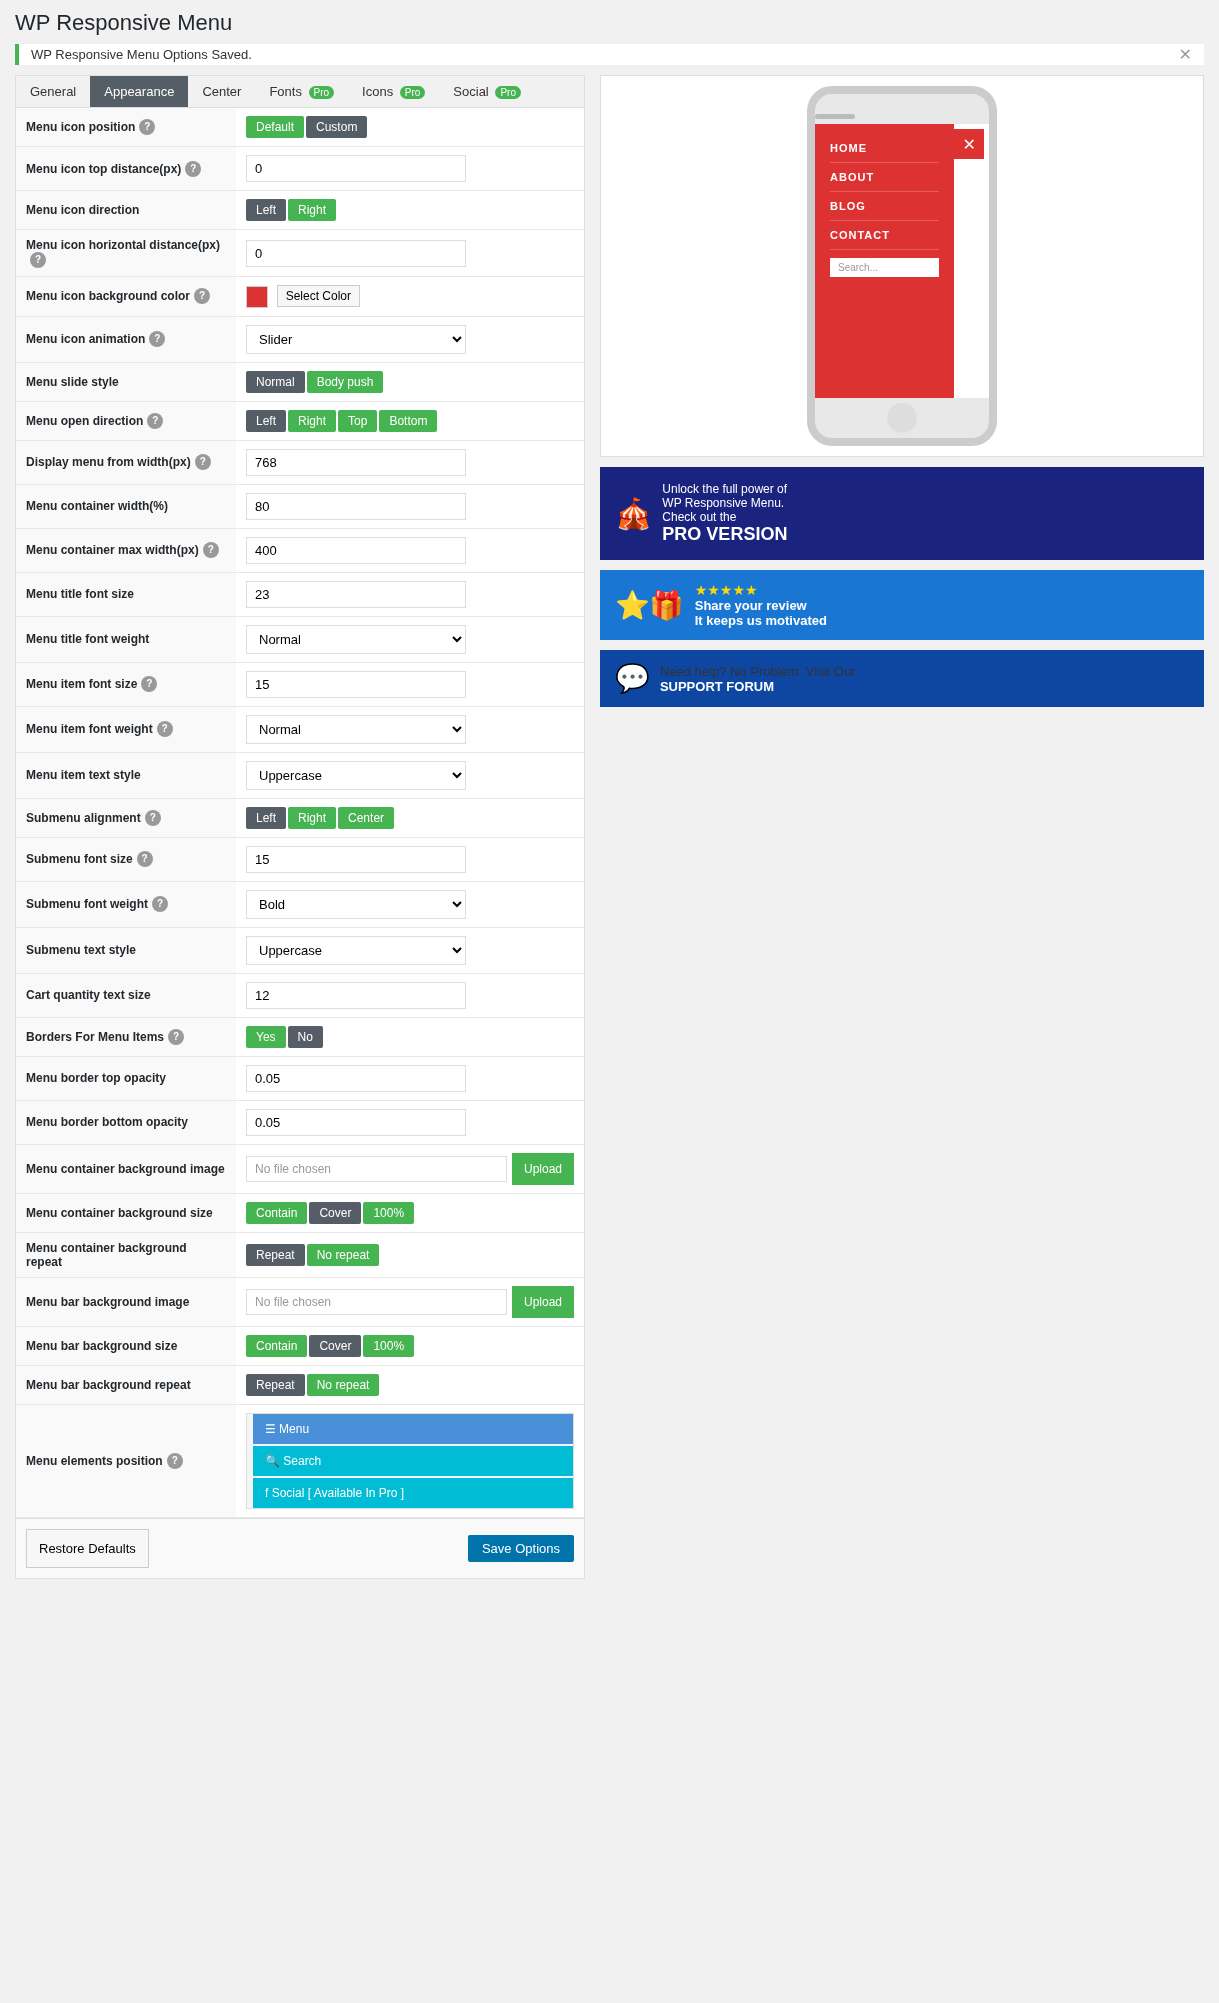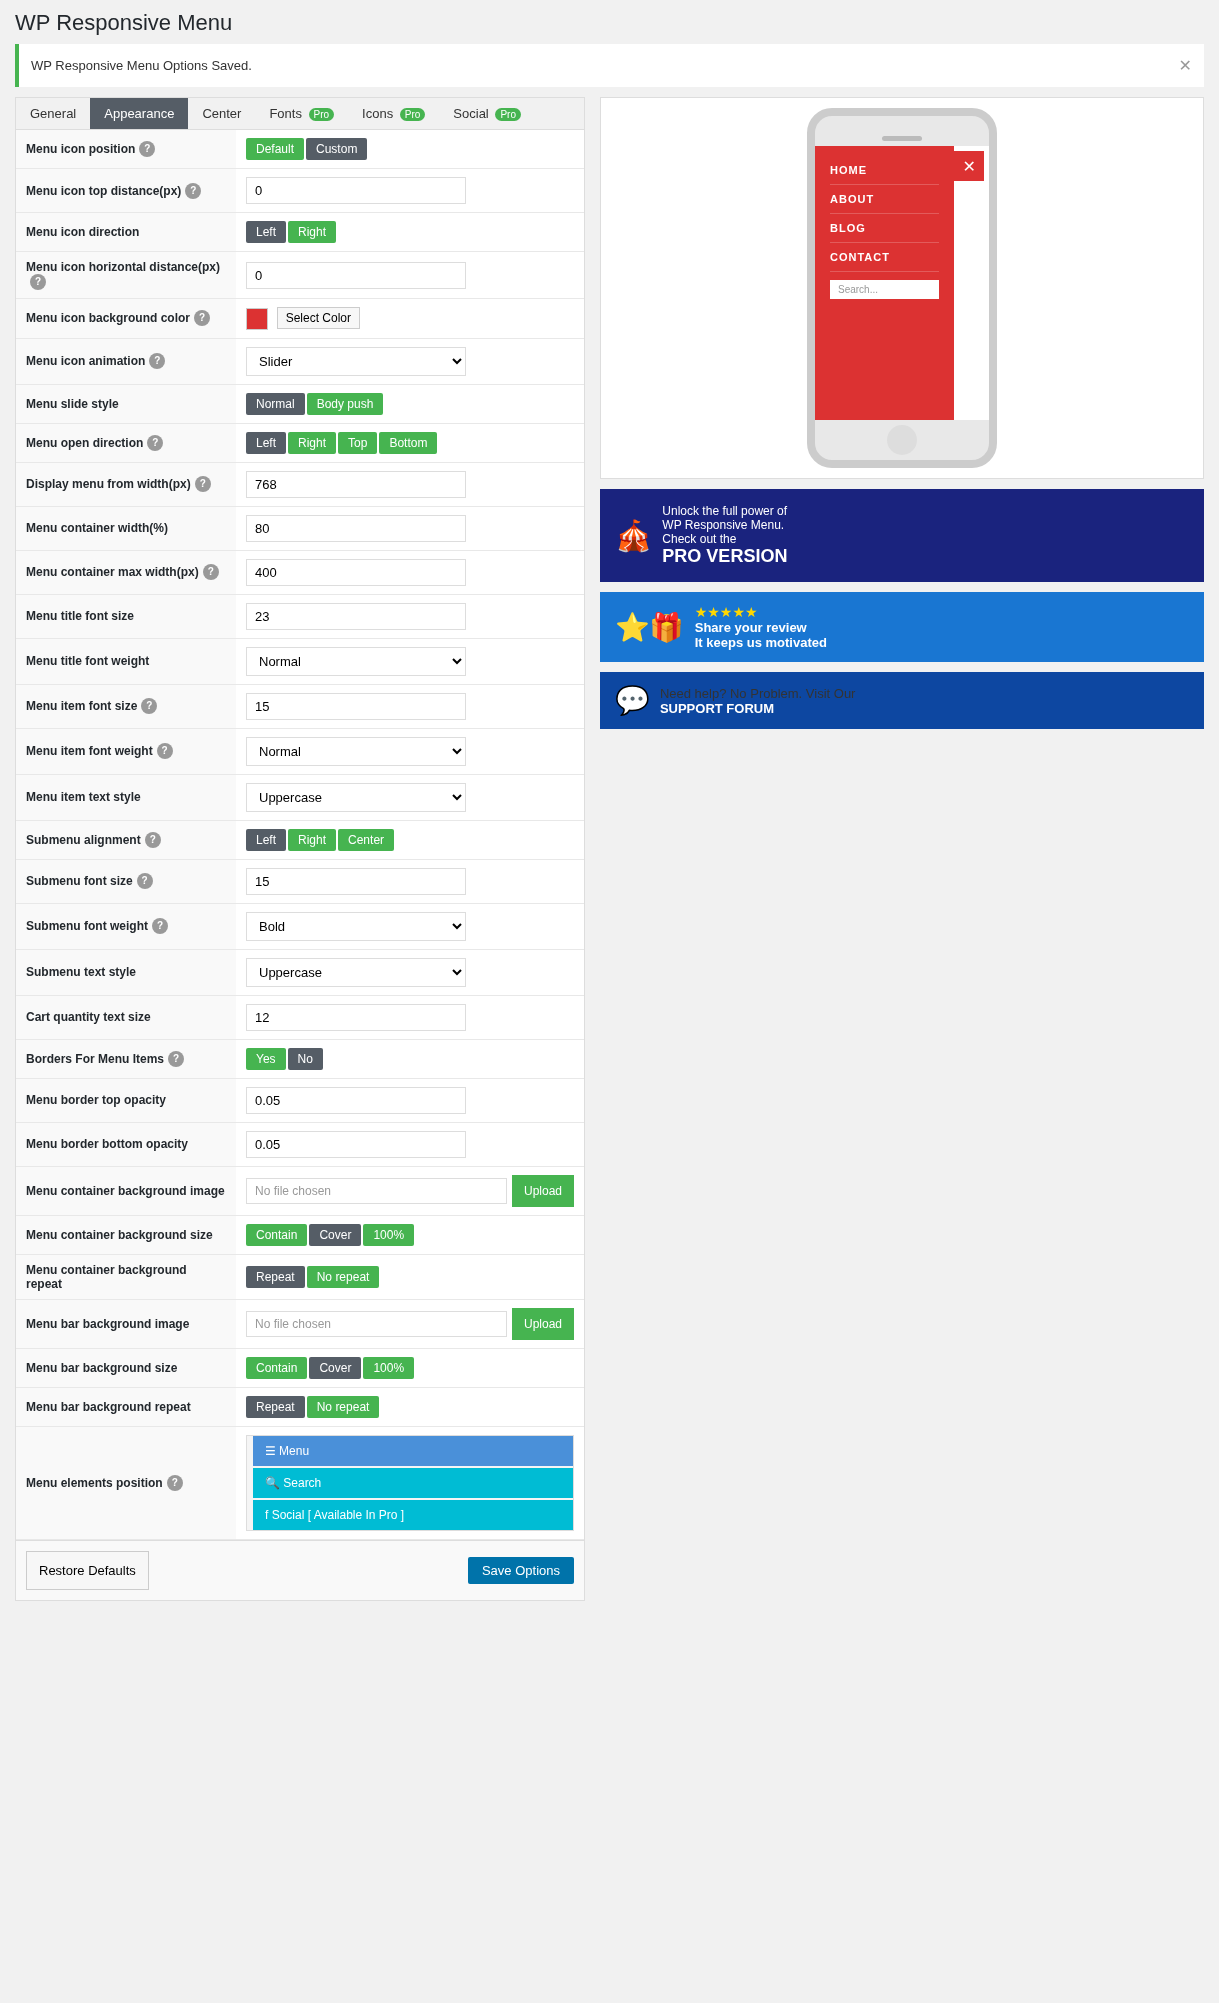--- a/index.html
+++ b/index.html
@@ -2,21 +2,21 @@
 <html><head>
   <meta charset="utf-8">
   <style>
     * { box-sizing: border-box; margin: 0; padding: 0; }
     body { font-family: Arial, sans-serif; font-size: 13px; background: #f1f1f1; color: #333; }
 
     .page-wrapper { display: flex; flex-direction: column; padding: 10px 15px; max-width: 1219px; }
 
     .page-title { font-size: 22px; font-weight: normal; color: #23282d; margin-bottom: 8px; }
 
-    .notice-bar { background: #fff; border-left: 4px solid #46b450; padding: 12px 12px; margin-bottom: 10px; font-size: 13px; color: #333; display: flex; justify-content: space-between; align-items: center; }
+    .notice-bar { background: #fff; border-left: 4px solid #46b450; padding: 1px 12px; margin-bottom: 10px; font-size: 13px; color: #333; display: flex; justify-content: space-between; align-items: center; }
     .notice-close { cursor: pointer; color: #999; font-size: 16px; }
 
     .main-content { display: flex; gap: 15px; align-items: flex-start; }
 
     .left-panel { flex: 0 0 570px; background: #fff; border: 1px solid #ddd; }
 
     .tabs { display: flex; background: #f1f1f1; border-bottom: 1px solid #ddd; }
     .tab { padding: 8px 14px; cursor: pointer; font-size: 13px; color: #333; border: none; background: none; }
     .tab.active { background: #555d66; color: #fff; }
     .tab-badge { background: #46b450; color: #fff; font-size: 10px; padding: 1px 5px; border-radius: 10px; margin-left: 3px; }
@@ -41,21 +41,21 @@
     .color-swatch { display: inline-block; width: 22px; height: 22px; background: #dc3232; border: 1px solid #ccc; vertical-align: middle; margin-right: 5px; }
     .select-color-btn { padding: 3px 8px; font-size: 12px; border: 1px solid #ccc; background: #f7f7f7; cursor: pointer; }
 
     .file-input-group { display: flex; gap: 5px; align-items: center; }
     .file-placeholder { border: 1px solid #ddd; padding: 5px 8px; font-size: 12px; color: #999; flex: 1; background: #fff; }
     .upload-btn { background: #46b450; color: #fff; border: none; padding: 9px 12px; font-size: 12px; cursor: pointer; }
 
     .right-panel { flex: 1; display: flex; flex-direction: column; gap: 10px; }
 
     .phone-preview { background: #fff; border: 1px solid #ddd; padding: 10px; display: flex; justify-content: center; }
-    .phone-body { width: 190px; height: 360px; background: #e8e8e8; border-radius: 25px; border: 8px solid #ccc; position: relative; overflow: hidden; display: flex; flex-direction: column; align-items: center; padding-top: 20px; }
+    .phone-body { width: 190px; height: 360px; background: #e8e8e8; border-radius: 25px; border: 8px solid #ccc; position: relative; overflow: hidden; display: flex; flex-direction: column; padding-top: 20px; }
     .phone-speaker { width: 40px; height: 5px; background: #bbb; border-radius: 3px; margin-bottom: 5px; }
     .phone-screen { width: 100%; flex: 1; background: #fff; overflow: hidden; position: relative; }
     .menu-overlay { position: absolute; top: 0; left: 0; width: 80%; height: 100%; background: #dc3232; display: flex; flex-direction: column; padding: 10px 15px; }
     .menu-close-btn { position: absolute; top: 5px; right: -30px; width: 30px; height: 30px; background: #dc3232; display: flex; align-items: center; justify-content: center; color: #fff; font-size: 16px; }
     .menu-item { color: #fff; font-size: 11px; font-weight: bold; padding: 8px 0; border-bottom: 1px solid rgba(255,255,255,0.2); letter-spacing: 1px; }
     .menu-search { margin-top: 8px; background: #fff; padding: 4px 8px; font-size: 10px; color: #999; width: 100%; }
     .phone-home-btn { width: 30px; height: 30px; background: #ddd; border-radius: 50%; margin: 5px auto; }
 
     .promo-banner { background: #1a237e; padding: 15px; display: flex; align-items: center; gap: 10px; }
     .promo-icon { font-size: 30px; }

